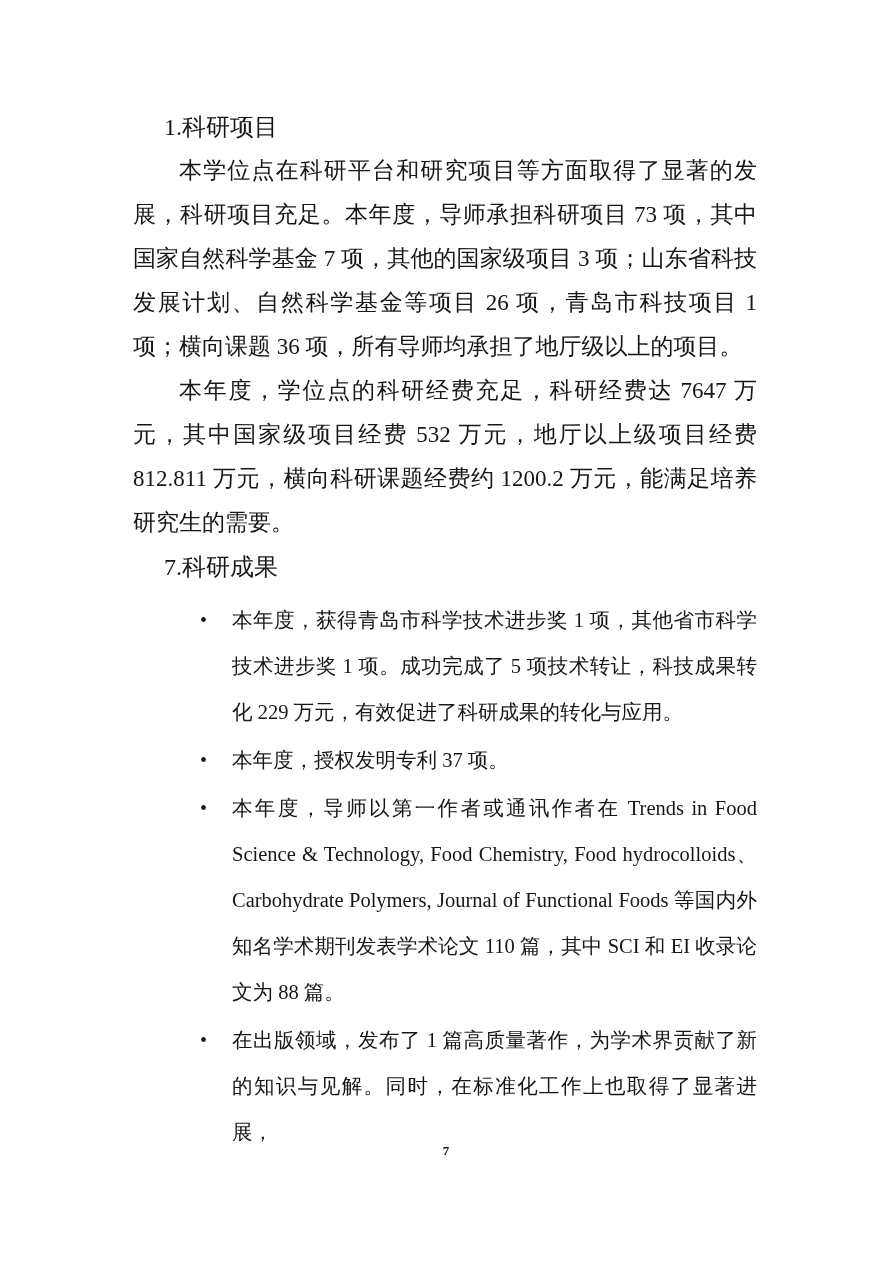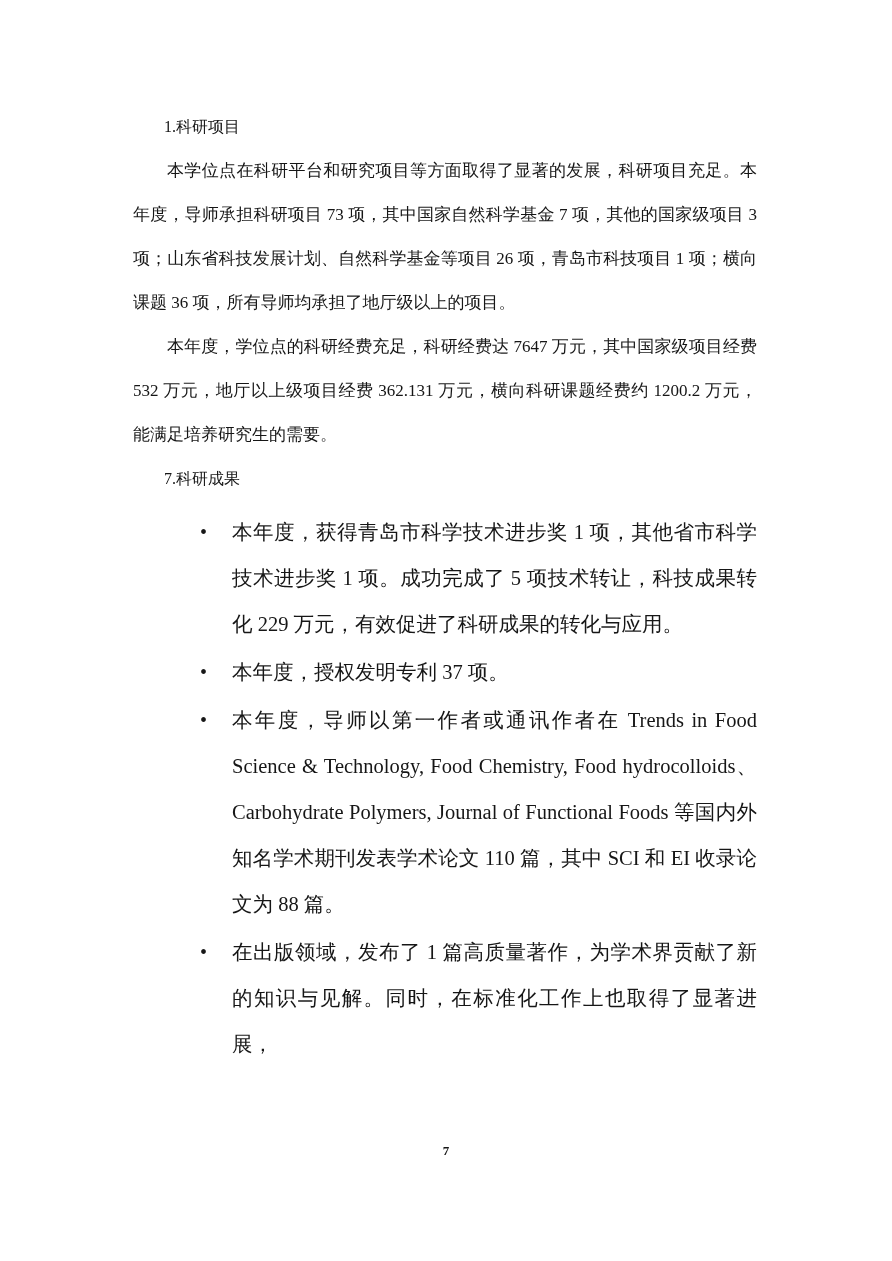--- a/index.html
+++ b/index.html
@@ -18,28 +18,28 @@
     height: 1261px;
     background: #ffffff;
   }
   .content {
     position: absolute;
     left: 133px;
     top: 105px;
     width: 624px;
   }
   .heading {
-    font-size: 16px;
+    font-size: 24px;
     font-weight: normal;
     line-height: 44px;
     text-indent: 31px;
     white-space: nowrap;
   }
   .para {
-    font-size: 17px;
+    font-size: 23px;
     line-height: 44px;
     text-indent: 2em;
     text-align: justify;
   }
   .bullet-list {
     list-style: none;
     margin-top: 8px;
   }
   .bullet-item {
     position: relative;
@@ -71,21 +71,21 @@
 <body>
 
 <div class="page">
   <div class="content">
 
     <h2 class="heading">1.科研项目</h2>
 
     <p class="para">本学位点在科研平台和研究项目等方面取得了显著的发展，科研项目充足。本年度，导师承担科研项目 73 项，其中国家自然科学基金 7 项，其他的国家级项目 3 项；山东省科技发展计划、自然科学基金等项目 26 项，青岛市科技项目 1 项；横向课题 36 项，所有导师均承担了地厅级以上的项目。</p>
 
 
-    <p class="para">本年度，学位点的科研经费充足，科研经费达 7647 万元，其中国家级项目经费 532 万元，地厅以上级项目经费 362.131 万元，横向科研课题经费约 1200.2 万元，能满足培养研究生的需要。</p>
+    <p class="para">本年度，学位点的科研经费充足，科研经费达 7647 万元，其中国家级项目经费 532 万元，地厅以上级项目经费 812.811 万元，横向科研课题经费约 1200.2 万元，能满足培养研究生的需要。</p>
 
     <h2 class="heading">7.科研成果</h2>
 
     <ul class="bullet-list">
       <li class="bullet-item">
         <span class="bullet">•</span>
         <span class="li-text">本年度，获得青岛市科学技术进步奖 1 项，其他省市科学技术进步奖 1 项。成功完成了 5 项技术转让，科技成果转化 229 万元，有效促进了科研成果的转化与应用。</span>
       </li>
       <li class="bullet-item">
         <span class="bullet">•</span>

